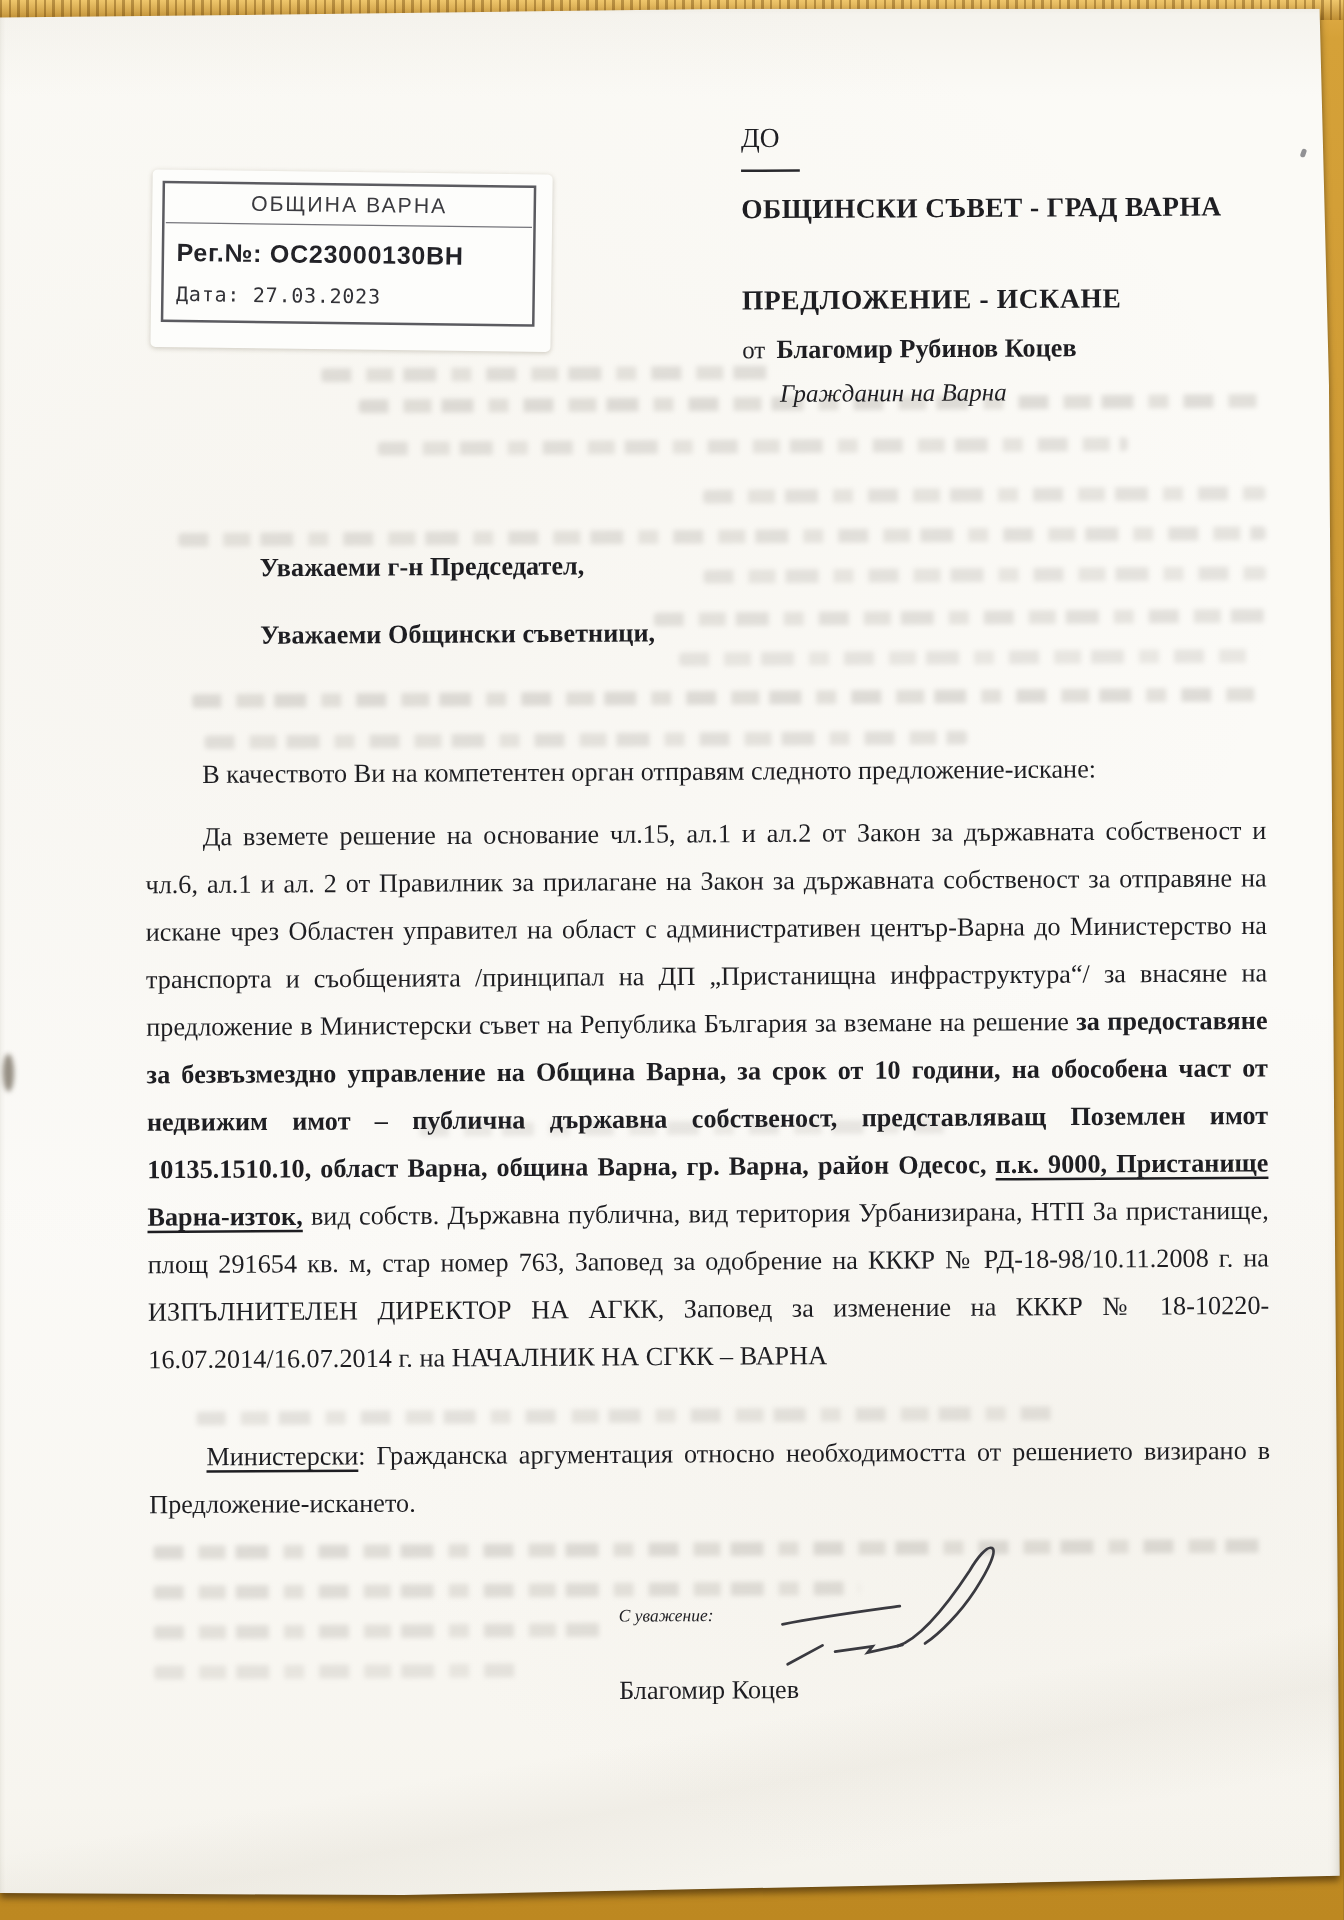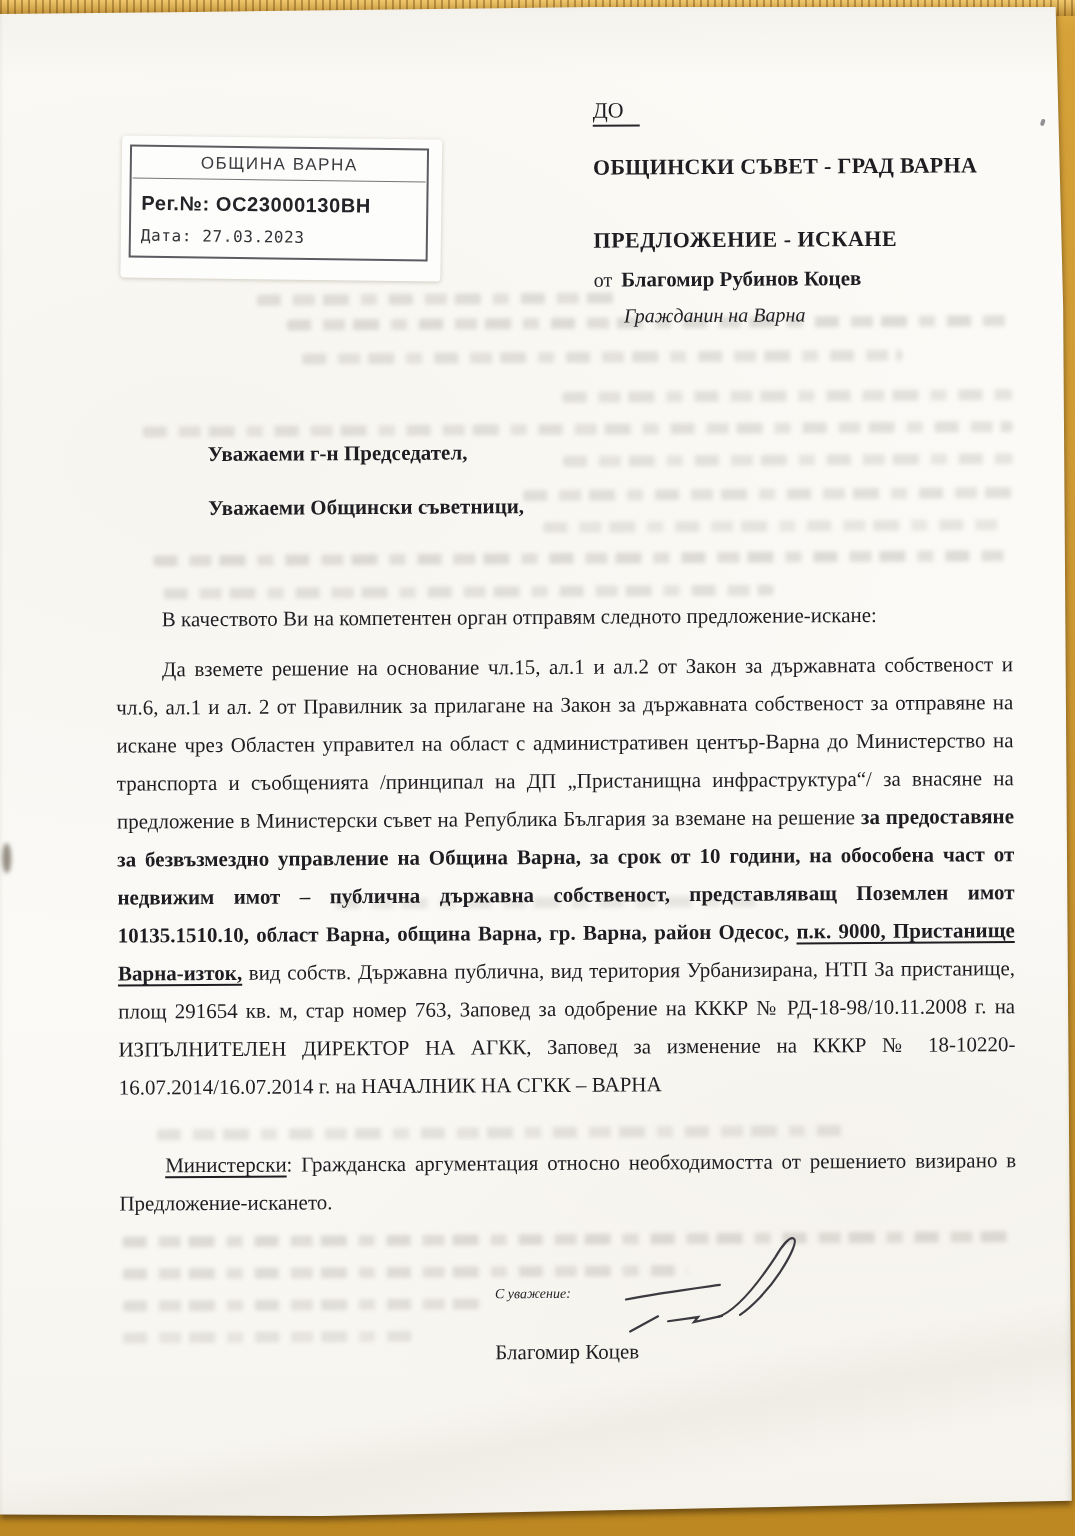--- a/index.html
+++ b/index.html
@@ -46,21 +46,21 @@
     font-family:"Liberation Sans","DejaVu Sans",sans-serif;
   }
   .stamp-box { position:absolute; left:8px; top:9px; width:295px; height:109px; border:2px solid #5b5b60; }
   .stamp-muni { margin-top:6px; text-align:center; font-size:17px; letter-spacing:1.6px; color:#3a3a3f; }
   .stamp-sep { border-top:1.5px solid #75757b; margin:5px 1px 0; }
   .stamp-reg { margin:13px 0 0 10px; font-size:20px; font-weight:700; letter-spacing:.6px; color:#232328; }
   .stamp-date { margin:11px 0 0 10px; font-family:"DejaVu Sans Mono","Liberation Mono",monospace; font-size:16px; letter-spacing:.6px; color:#323237; }
 
   
   .h-to { left:592px; top:98px; font-size:22px; }
-  .h-to span { border-bottom:2px solid #28282c; padding:0 16px 2px 0; }
+  .h-to span { border-bottom:2px solid #28282c; padding:0 16px 13px 0; }
   .h-rec { left:592px; top:155px; font-size:22px; font-weight:700; letter-spacing:.3px; }
   .h-title { left:592px; top:228px; font-size:22px; font-weight:700; letter-spacing:.5px; }
   .h-from { left:592px; top:268px; font-size:20px; }
   .h-from .author { font-weight:700; font-size:21px; margin-left:9px; }
   .h-role { left:622px; top:305px; font-size:20px; font-style:italic; }
 
   .sal1 { left:205px; top:440px; font-size:21px; font-weight:700; }
   .sal2 { left:205px; top:494px; font-size:21px; font-weight:700; }
 
   .para { position:absolute; left:112px; width:897px; font-size:21px; line-height:38px; text-align:justify; text-indent:46px; margin:0; }

